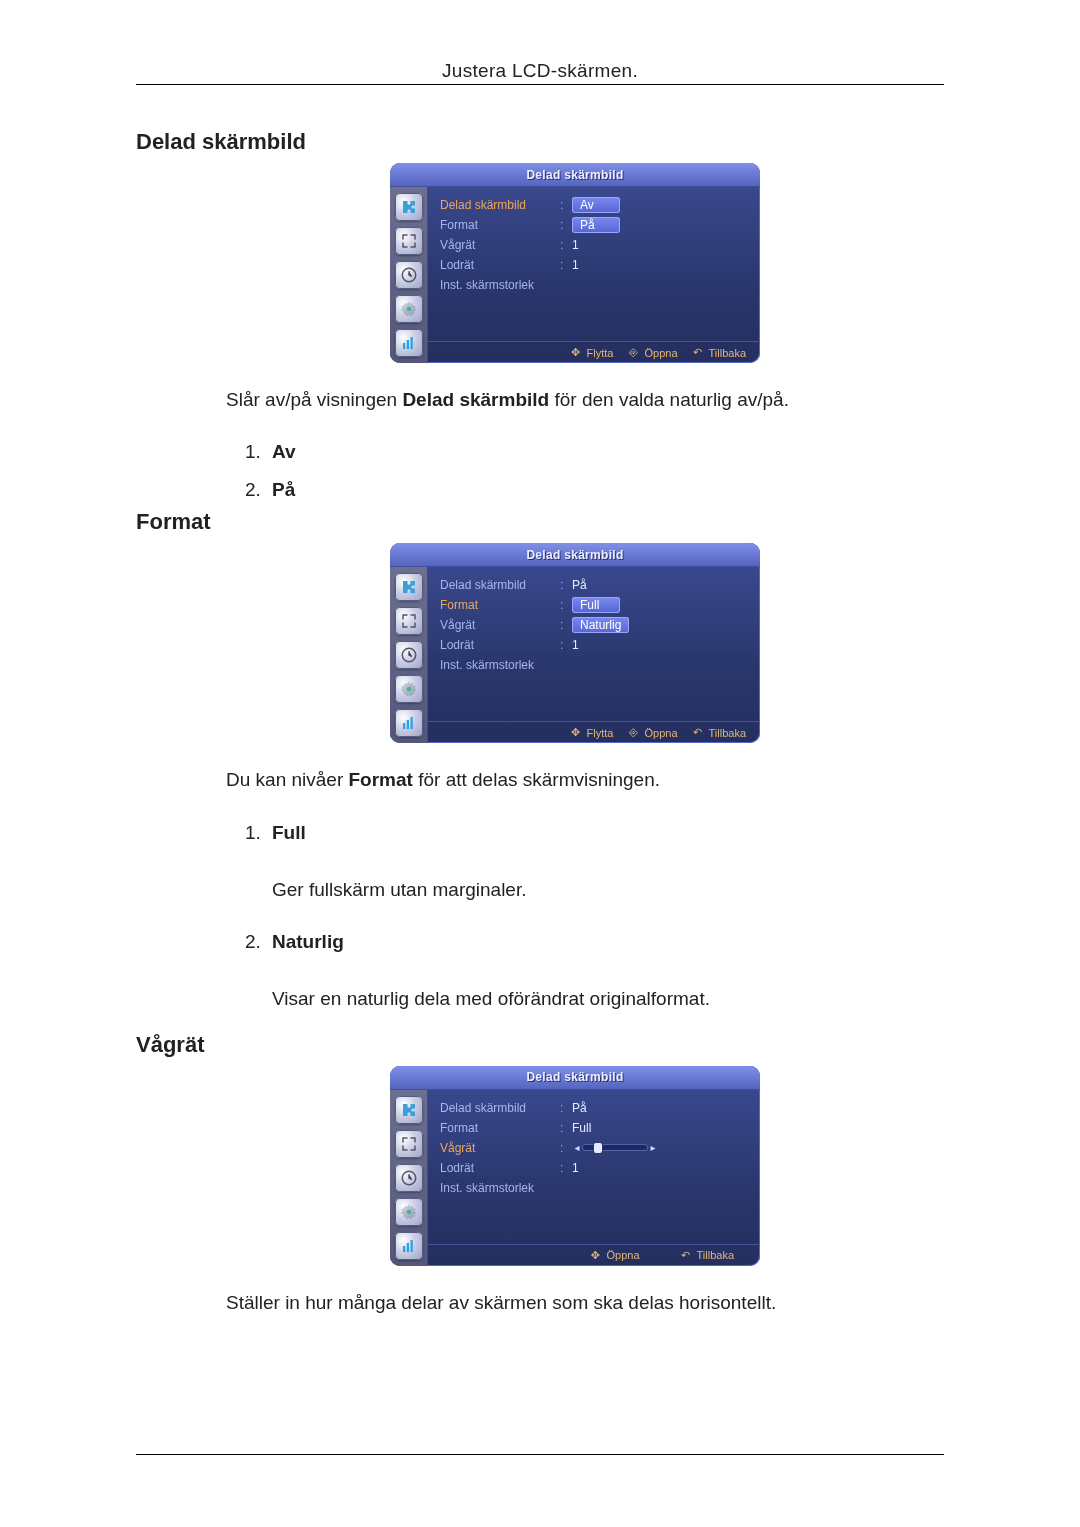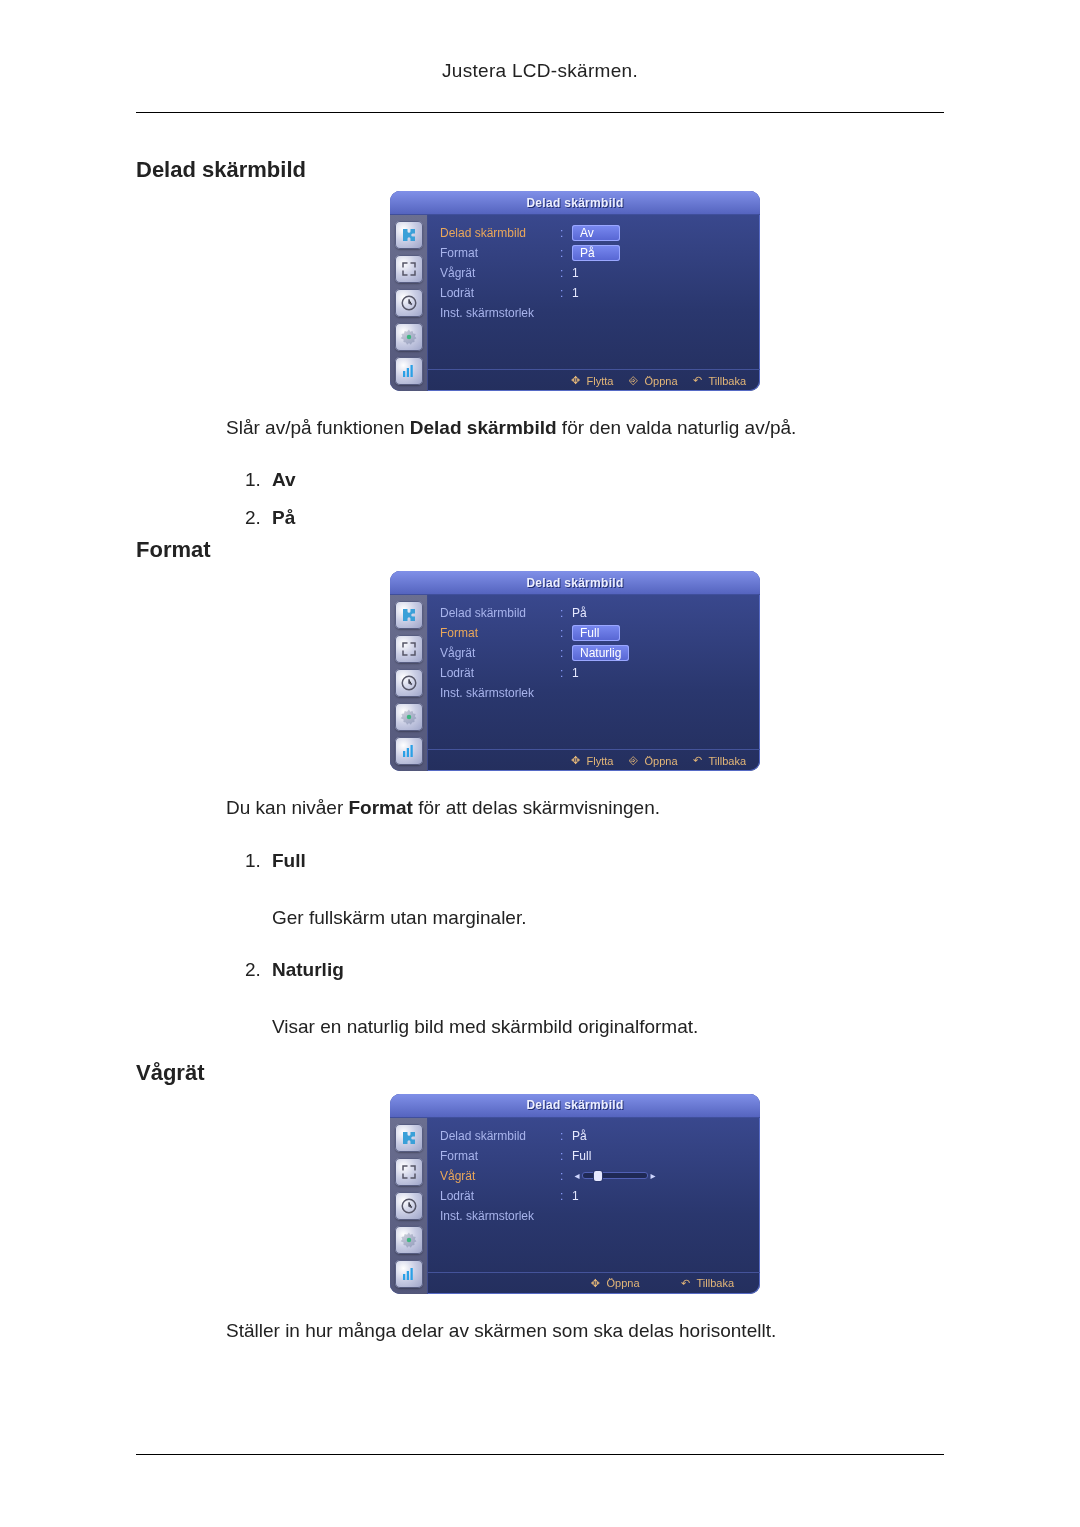--- a/index.html
+++ b/index.html
@@ -27,21 +27,21 @@
   }
   .page {
     width: 1080px;
     min-height: 1527px;
     padding: 60px 136px 60px 136px;
     position: relative;
   }
   .top-header {
     text-align: center;
     font-size: 19px;
-    padding-bottom: 30px;
+    padding-bottom: 2px;
     border-bottom: 1.5px solid #000;
     margin-bottom: 44px;
     letter-spacing: .3px;
   }
   .bottom-rule {
     position: absolute;
     left: 136px; right: 136px;
     bottom: 72px;
     border-top: 1.5px solid #000;
   }
@@ -238,21 +238,21 @@
                 <span class="ico">↶</span>
                 <span>Tillbaka</span>
               </span>
           </div>
         </div>
       </div>
     </div>
   </div>
 
   <p class="body-text">
-    <span>Slår av/på funktionen </span><span class="b">Delad skärmbild</span><span> för den valda naturlig av/på.</span>
+    <span>Slår av/på visningen </span><span class="b">Delad skärmbild</span><span> för den valda naturlig av/på.</span>
   </p>
   <ol class="opts">
     <li><span class="b">Av</span></li>
     <li><span class="b">På</span></li>
   </ol>
 
   <h2 class="section section2">Format</h2>
 
   <div class="osd-wrap">
     <div class="osd">
@@ -335,21 +335,21 @@
   <p class="body-text">
     <span>Du kan nivåer </span><span class="b">Format</span><span> för att delas skärmvisningen.</span>
   </p>
   <ol class="opts fmt">
     <li>
       <span class="b">Full</span>
       <p>Ger fullskärm utan marginaler.</p>
     </li>
     <li>
       <span class="b">Naturlig</span>
-      <p>Visar en naturlig bild med skärmbild originalformat.</p>
+      <p>Visar en naturlig dela med oförändrat originalformat.</p>
     </li>
   </ol>
 
   <h2 class="section section3">Vågrät</h2>
 
   <div class="osd-wrap">
     <div class="osd">
       <div class="osd-title">Delad skärmbild</div>
       <div class="osd-body">
         <div class="osd-sidebar">

